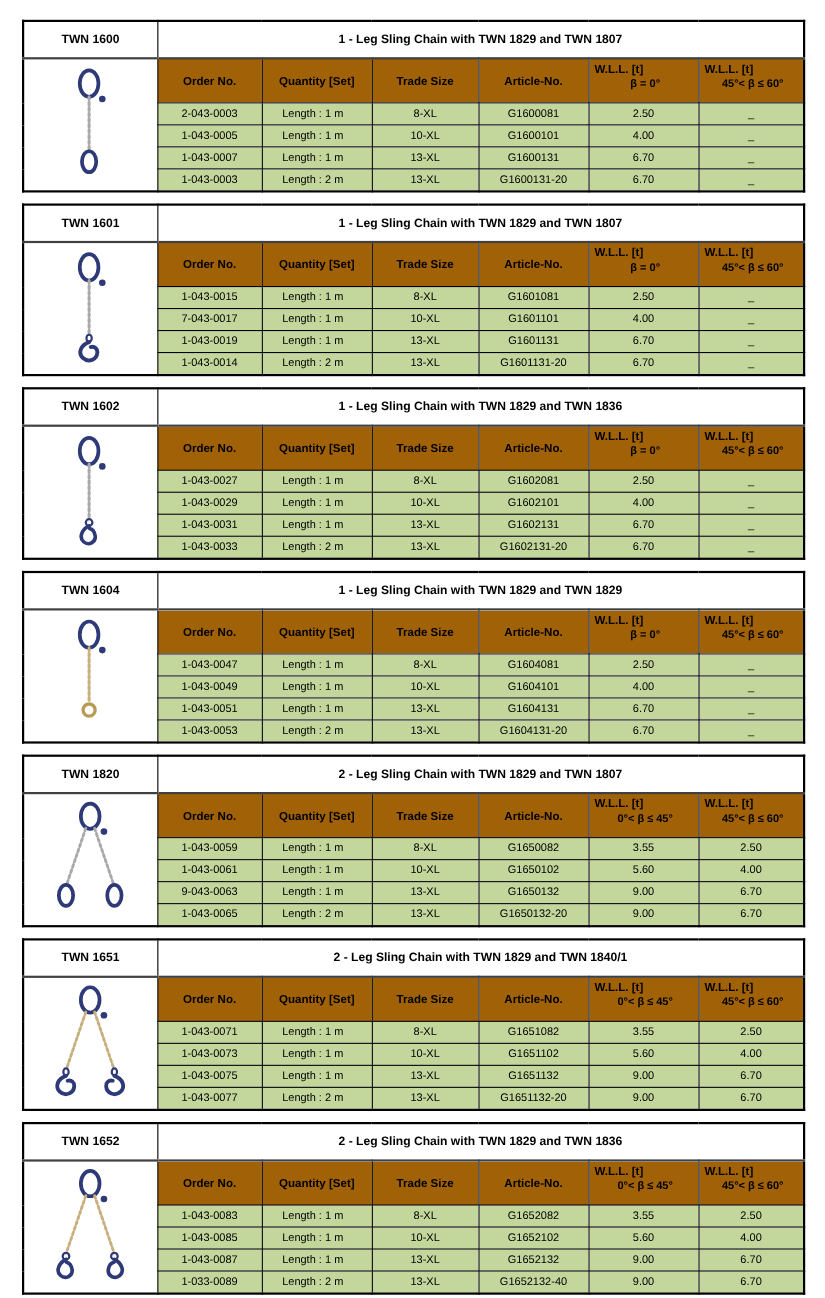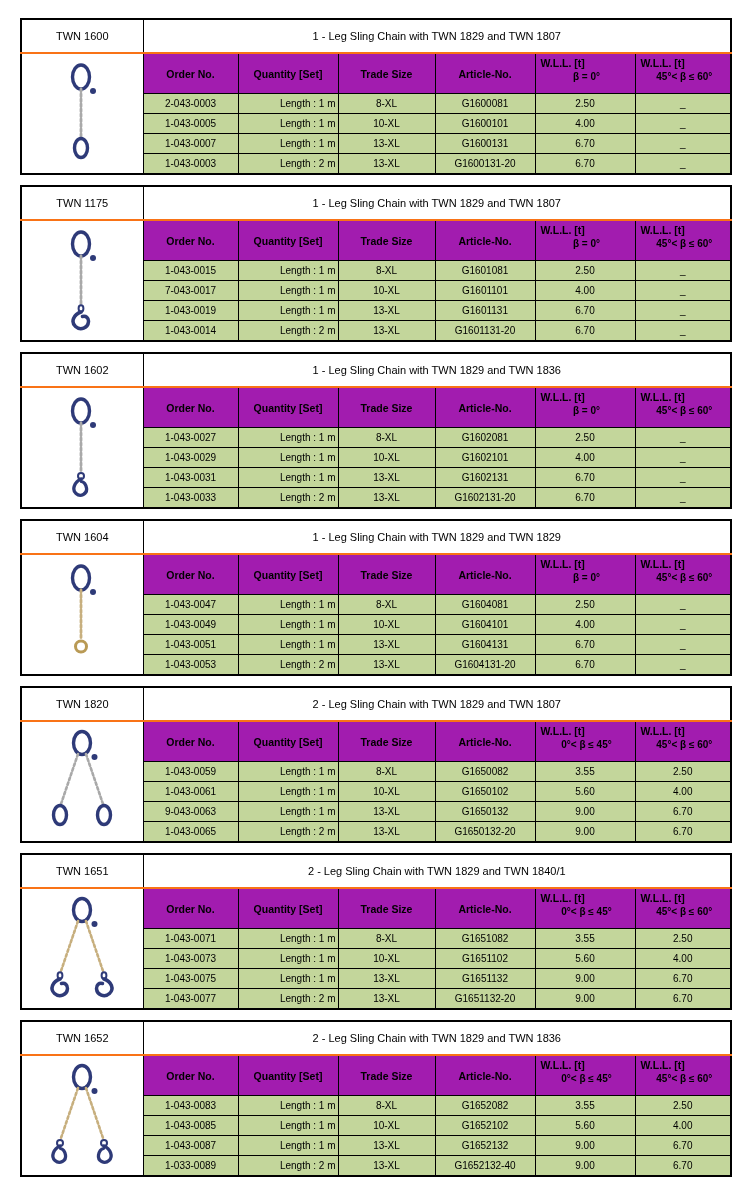--- a/index.html
+++ b/index.html
@@ -1,33 +1,33 @@
 <!DOCTYPE html>
 <html><head>
 <meta charset="utf-8">
 <style>
   html,body { margin:0; padding:0; background:#ffffff; }
   body { width:750px; font-family:"Liberation Sans", sans-serif; color:#000; }
   .page { box-sizing:border-box; width:750px; padding:18px 20px 10px 20px; }
   table.product { border-collapse:collapse; border:2px solid #000; width:710px;
                   margin:0 0 10px 0; table-layout:fixed; }
   .product td, .product th { border:1px solid #000; overflow:hidden; }
-  .title-row td { border-bottom:2px solid #f97316; height:30px; font-weight:normal;
+  .title-row td { border-bottom:2px solid #404040; height:30px; font-weight:bold;
                   font-size:11px; text-align:center; vertical-align:middle; }
   .code-cell { border-right:2px solid #000; }
   .img-cell { border-right:2px solid #000; background:#fff; text-align:center;
               vertical-align:middle; padding:0; }
   .header-row th { height:36px; font-size:10.5px; font-weight:bold; text-align:center;
-                   vertical-align:middle; padding:0 2px; background:#a21caf; }
+                   vertical-align:middle; padding:0 2px; background:#a16207; }
   th.wll-cell { text-align:left; vertical-align:top; padding:3px 2px 0 5px; }
   .wll-line1 { display:block; text-align:left; }
   .wll-line2 { display:block; text-align:center; margin-top:2px; font-size:10px; }
   .data-row td { background:#c3d69b; height:19px; font-size:10px; text-align:center;
                  vertical-align:middle; padding:0 2px; }
-  td.cell-quantity { text-align:right; padding-left:18px; }
+  td.cell-quantity { text-align:left; padding-left:18px; }
 </style>
 </head>
 <body>
 
 <div class="page">
     <table class="product">
       <colgroup>
         <col style="width:122px">
         <col style="width:95px">
         <col style="width:100px">
@@ -102,21 +102,21 @@
         <col style="width:122px">
         <col style="width:95px">
         <col style="width:100px">
         <col style="width:97px">
         <col style="width:100px">
         <col style="width:100px">
         <col style="width:96px">
       </colgroup>
       <tbody>
         <tr class="title-row">
-          <td class="code-cell">TWN 1175</td>
+          <td class="code-cell">TWN 1601</td>
           <td class="title-cell" colspan="6">1 - Leg Sling Chain with TWN 1829 and TWN 1807</td>
         </tr>
         <tr class="header-row">
           <td class="img-cell" rowspan="5"><svg width="118" height="104" viewBox="0 0 118 104">
               <ellipse cx="58" cy="17" rx="8.5" ry="12" fill="none" stroke="#2e3a78" stroke-width="3.4"></ellipse>
               <circle cx="70" cy="31" r="3" fill="#2e3a78"></circle>
               <line x1="58" y1="29" x2="58" y2="79" stroke="#a9a9a9" stroke-width="2.8" stroke-dasharray="2.5 2.5" stroke-linecap="round"></line>
               <g transform="translate(58,79)">
                 <ellipse cx="0" cy="2.5" rx="2.4" ry="3.2" fill="none" stroke="#2e3a78" stroke-width="2"></ellipse>
                 <path d="M0 6 C-7.5 8.5 -10.5 16 -5.5 20.5 C-0.5 25 7 22 7.5 15.5 C7.7 12 5 9.5 1.5 10.5" fill="none" stroke="#2e3a78" stroke-width="3.5" stroke-linecap="round"></path>

